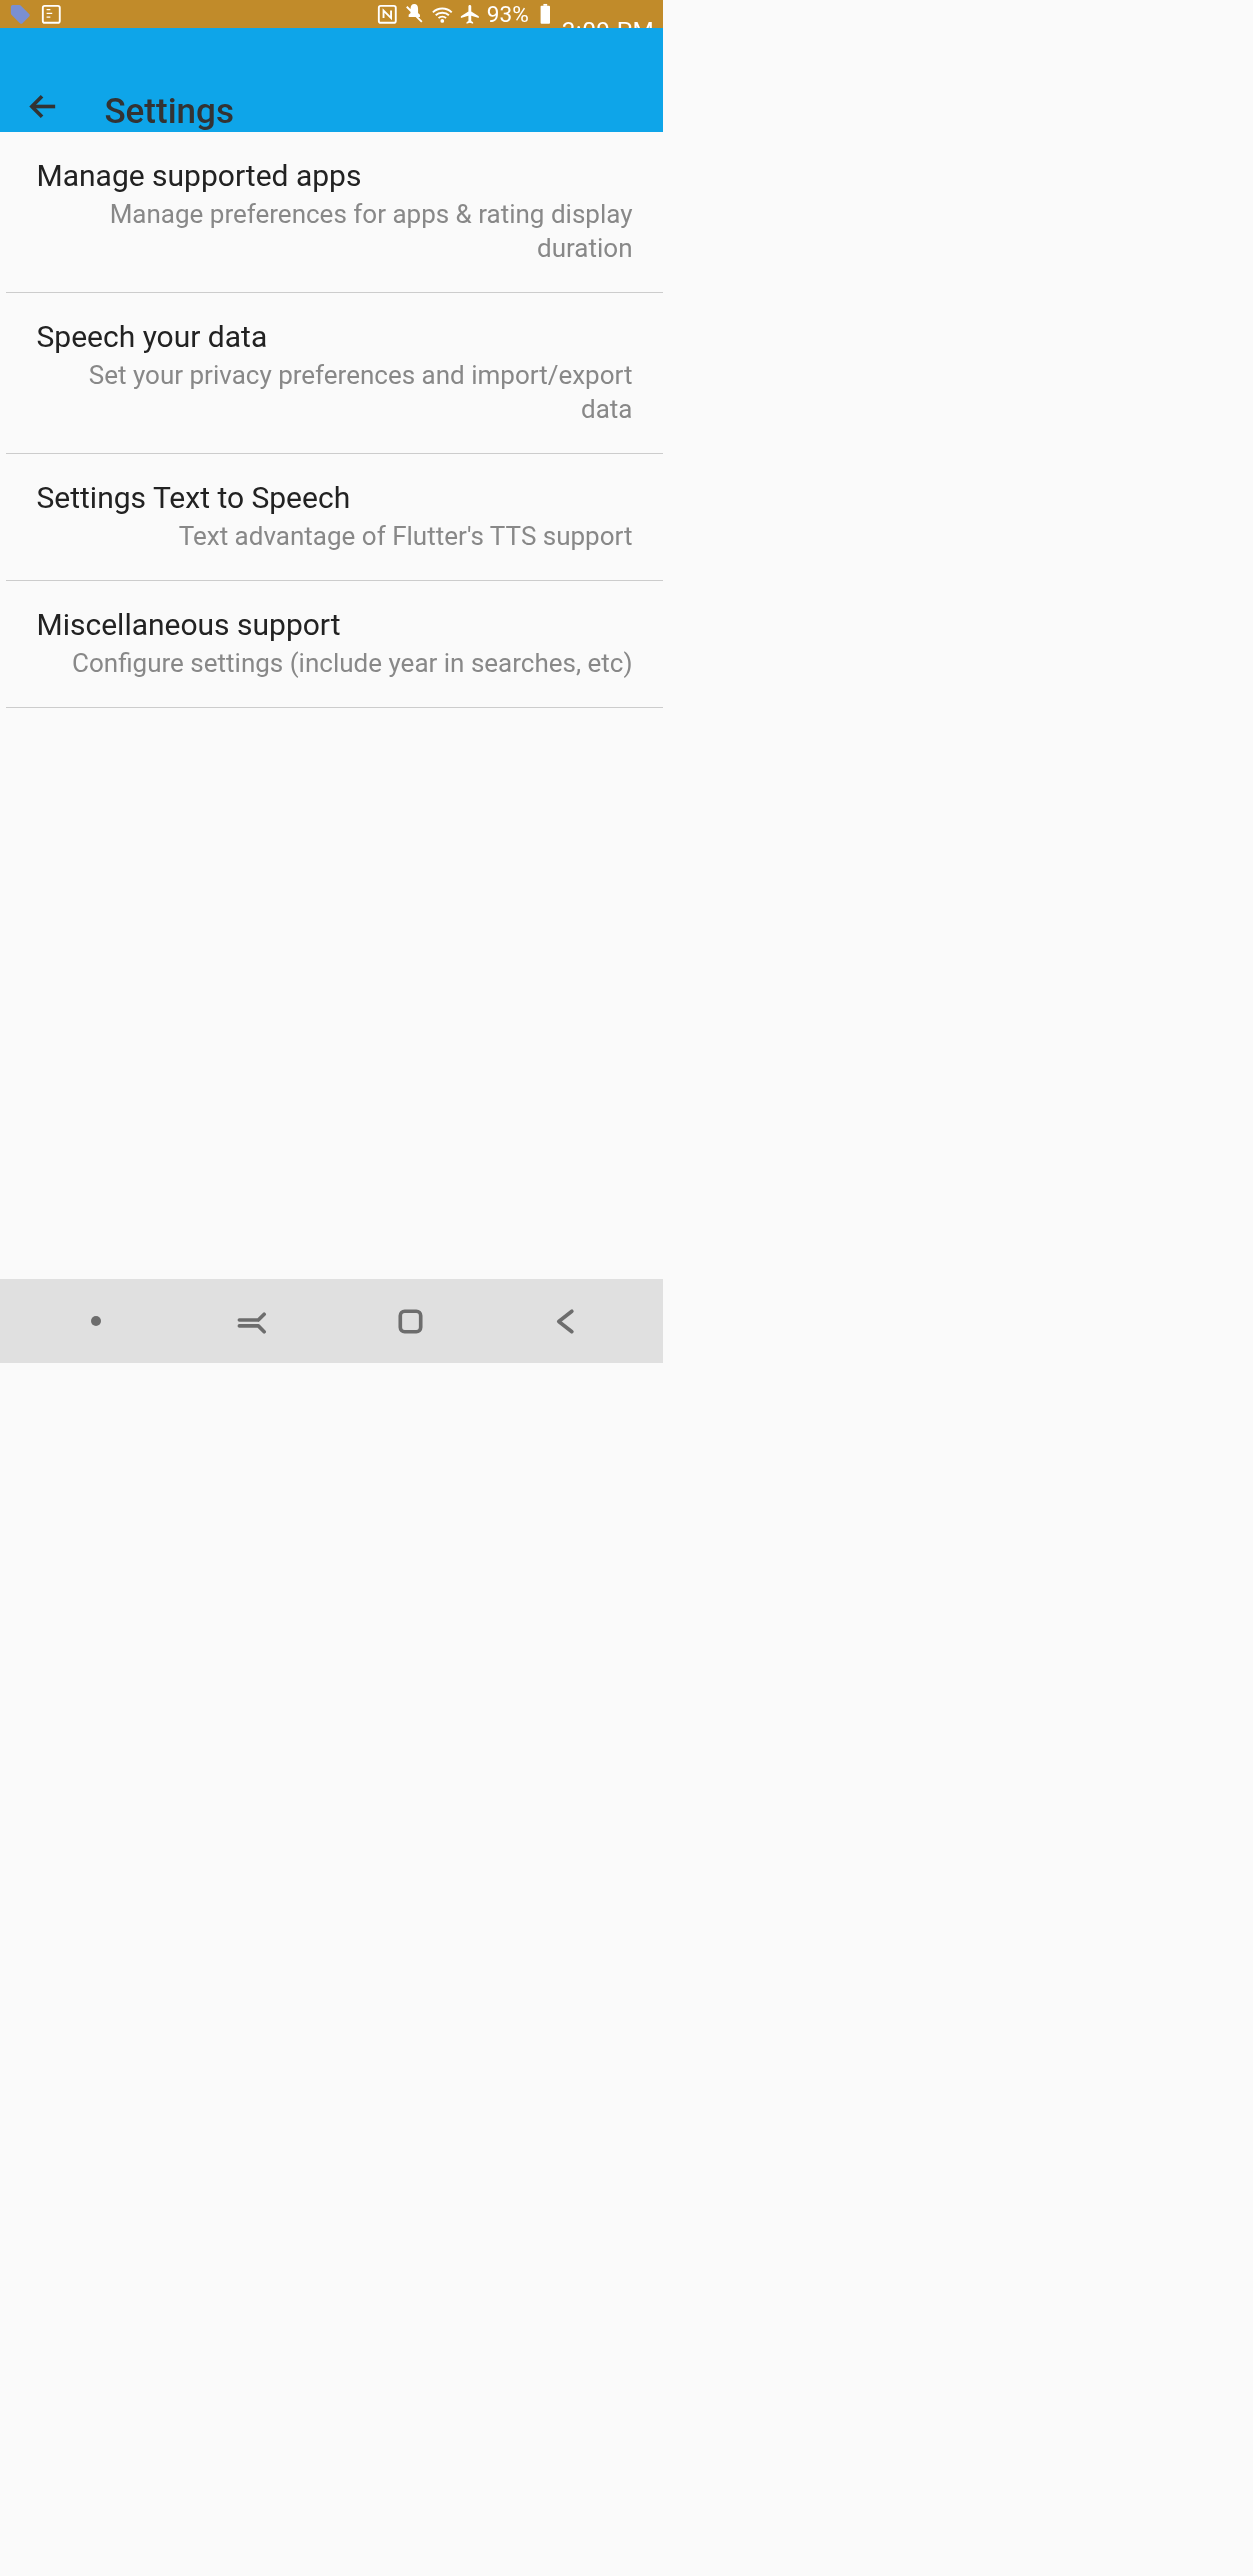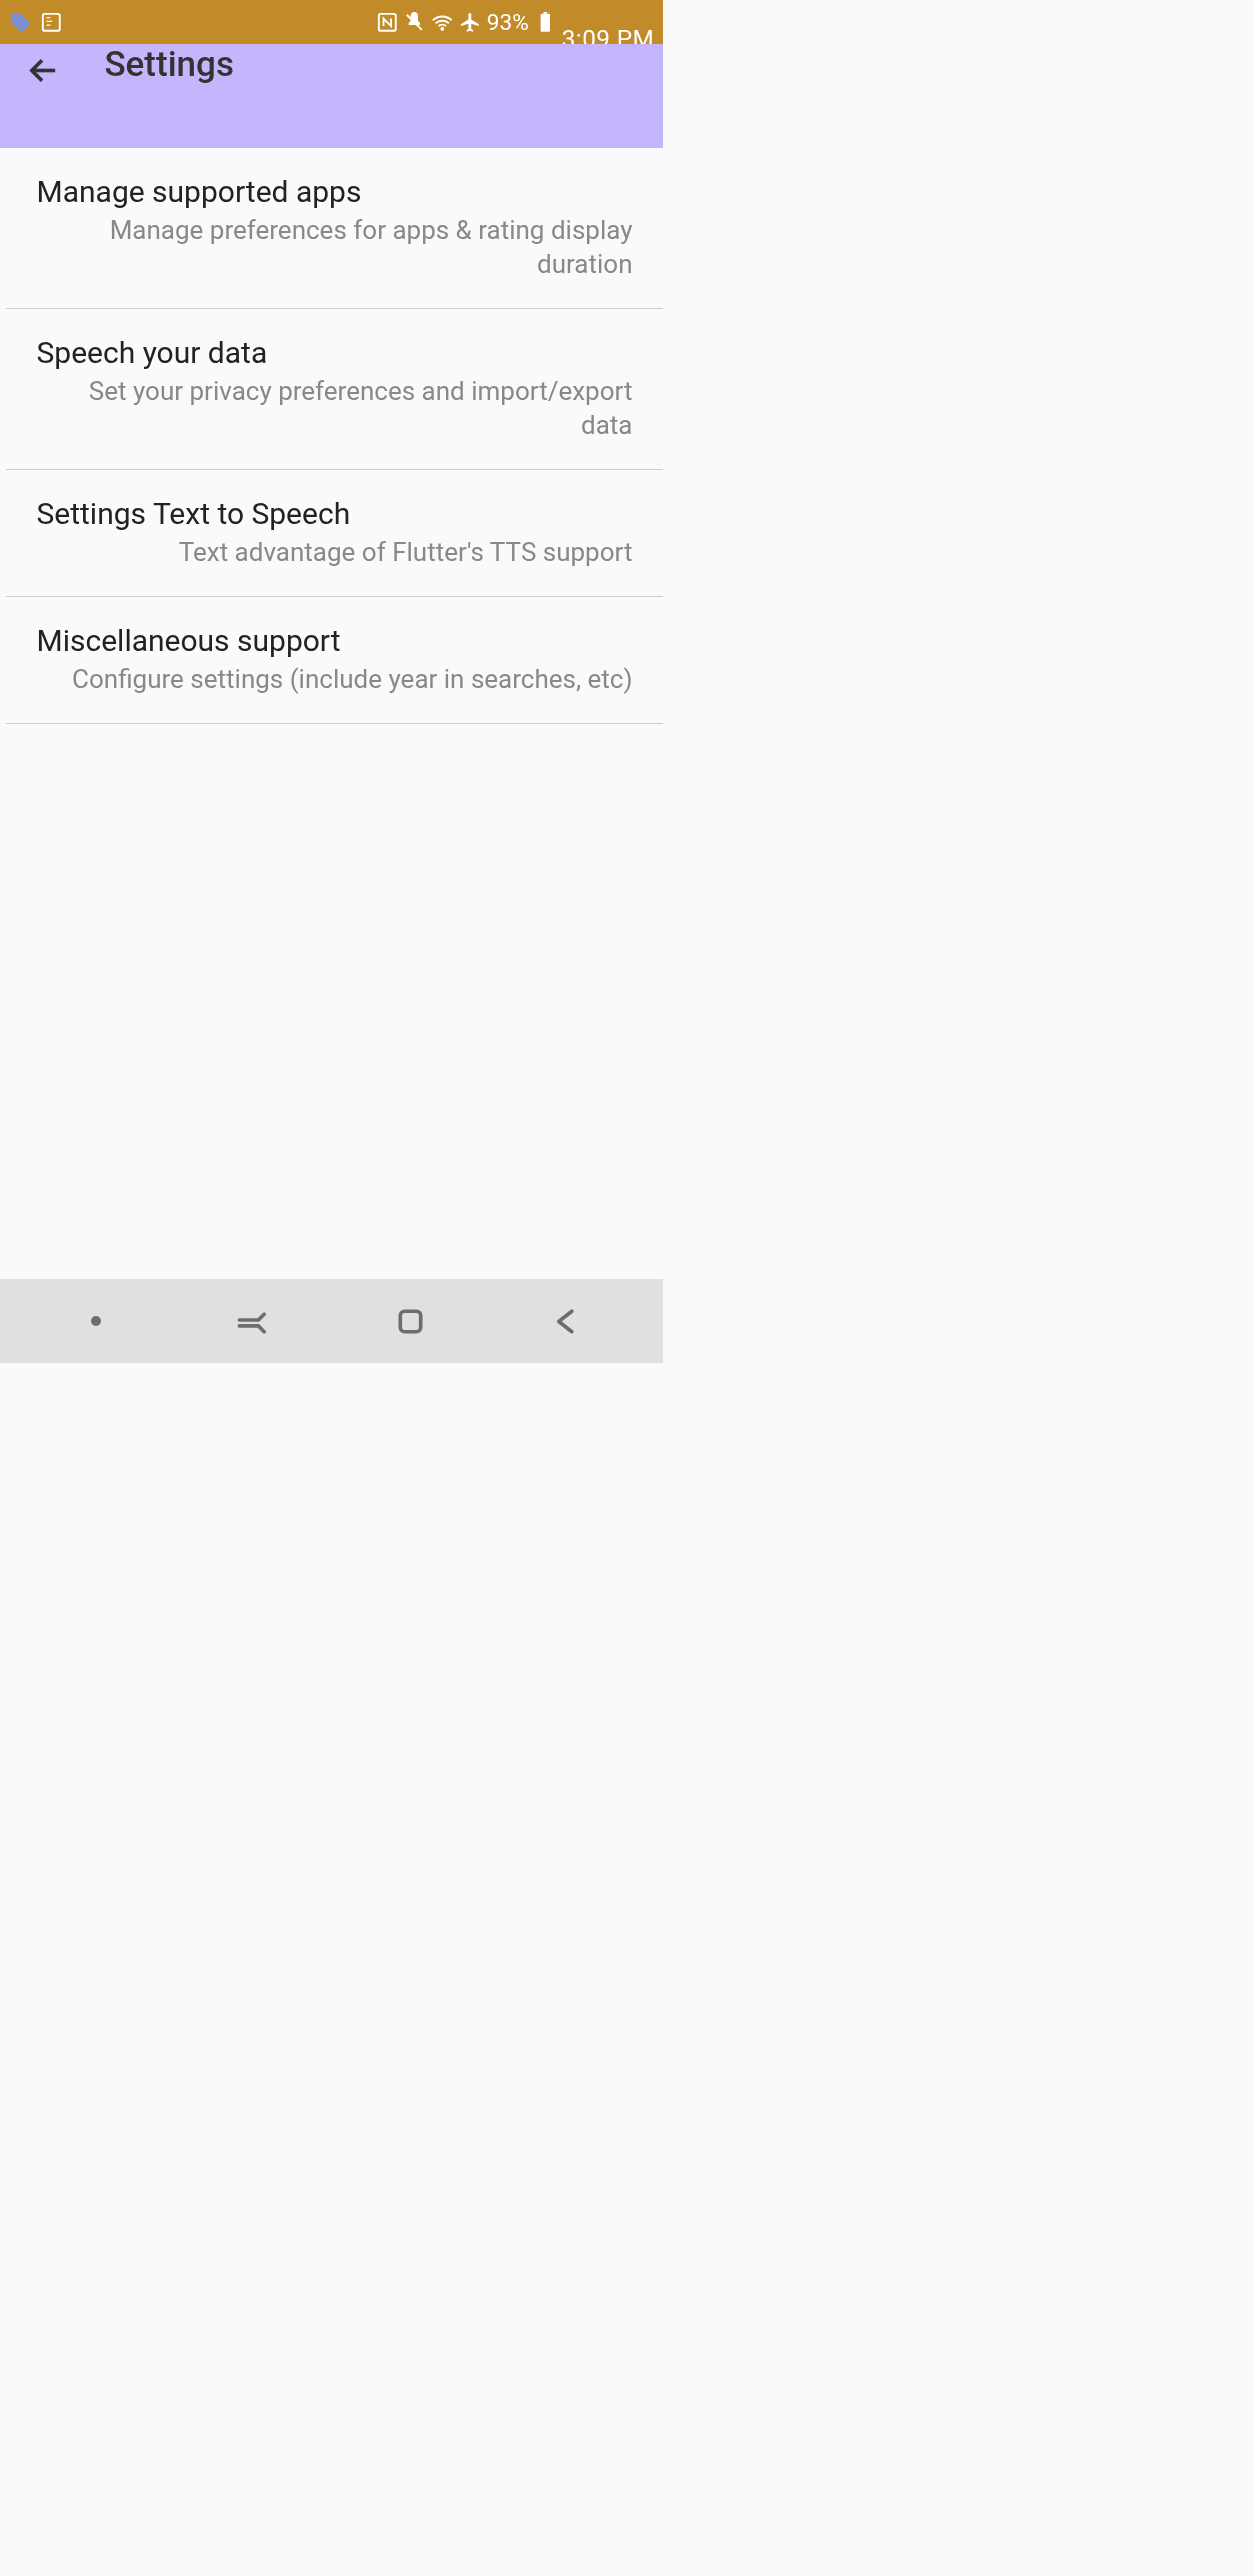--- a/index.html
+++ b/index.html
@@ -12,21 +12,21 @@
       height: 1363px;
       font-family: Roboto, -apple-system, BlinkMacSystemFont, "Segoe UI", sans-serif;
       background: #fafafa;
       display: flex;
       flex-direction: column;
       overflow: hidden;
     }
     
     
     .status-bar {
-      height: 44px;
+      height: 28px;
       background: #c18b2a;
       display: flex;
       align-items: center;
       padding: 0 8.7px;
       color: #fff;
       font-size: 22.6px;
     }
     .status-left {
       display: flex;
       align-items: center;
@@ -56,23 +56,23 @@
     }
     .status-icon svg {
       width: 100%;
       height: 100%;
       fill: #fff;
     }
     
     
     .app-bar {
       height: 104px;
-      background: #c4b5fd;
-      display: flex;
-      align-items: flex-start;
+      background: #0ea5e9;
+      display: flex;
+      align-items: flex-end;
       padding: 0 17.4px;
     }
     .back-btn {
       width: 52px;
       height: 52px;
       display: flex;
       align-items: center;
       justify-content: center;
       cursor: pointer;
     }

